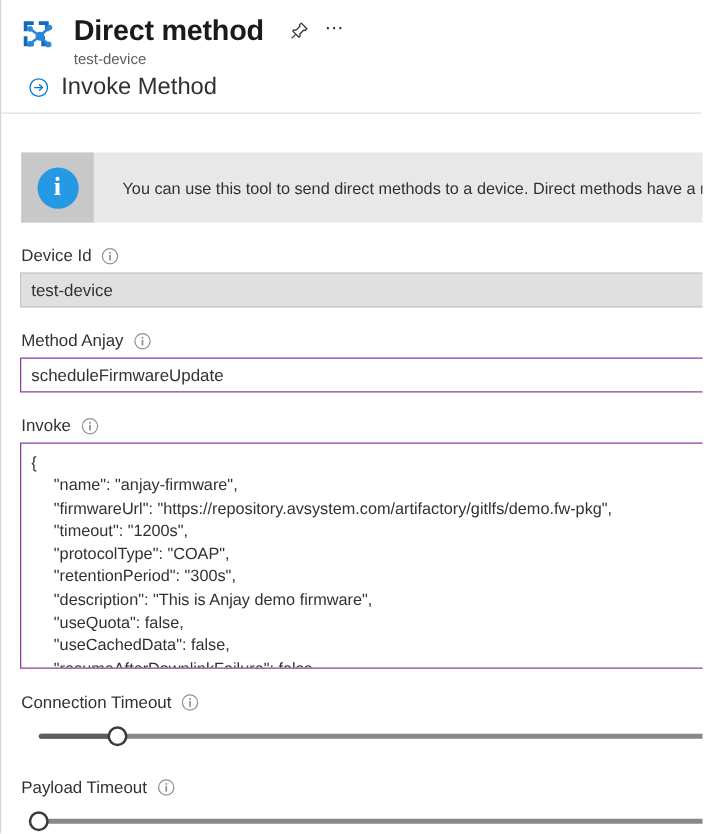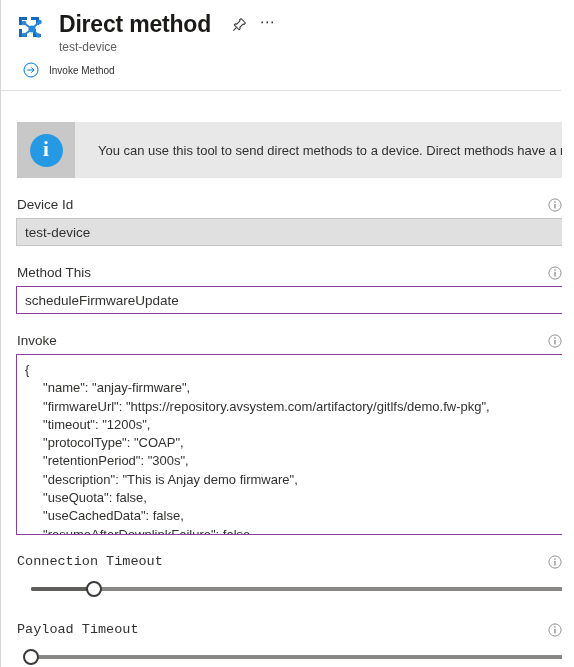--- a/index.html
+++ b/index.html
@@ -100,21 +100,21 @@
     padding: 0 6px 0 0;
     cursor: pointer;
   }
   .cmd-icon {
     width: 16px;
     height: 16px;
     flex: 0 0 16px;
     display: block;
   }
   .cmd-label {
-    font-size: 10px;
+    font-size: 19px;
     color: #323130;
     margin-left: 10px;
     white-space: nowrap;
   }
 
   
   .body {
     padding: 0 0 0 16px;
   }
 
@@ -166,21 +166,20 @@
   .field-group {
     margin-top: 19px;
     padding-right: 0;
   }
   .field-label {
     display: flex;
     align-items: center;
     font-size: 13.5px;
     color: #323130;
     margin-bottom: 6px;
-    justify-content: space-between;
   }
   .info-icon {
     width: 14px;
     height: 14px;
     margin-left: 8px;
     flex: 0 0 14px;
     cursor: pointer;
   }
   .txt-input {
     display: block;
@@ -223,21 +222,20 @@
     font-size: 13px;
     line-height: 18.3px;
     color: #323130;
     white-space: pre;
     overflow: hidden;
   }
 
   
   .slider-group {
     margin-top: 19px;
-    font-family: Liberation Mono, monospace;
   }
   .slider-track-wrap {
     position: relative;
     height: 28px;
     margin-top: 2px;
     margin-left: 14px;
     margin-right: -40px;
   }
   .slider-rail {
     position: absolute;
@@ -342,21 +340,21 @@
             <circle cx="7" cy="4.1" r="0.8" fill="#919191"></circle>
             <rect x="6.3" y="5.9" width="1.4" height="4.5" fill="#919191"></rect>
           </svg>
         </span>
       </div>
       <input class="txt-input disabled" disabled="" value="test-device" style="">
     </div>
 
     <div class="field-group">
       <div class="field-label">
-        <span>Method This</span>
+        <span>Method Anjay</span>
         <span class="info-icon">
           <svg viewBox="0 0 14 14" width="14" height="14" aria-hidden="true">
             <circle cx="7" cy="7" r="6.1" fill="none" stroke="#919191" stroke-width="1"></circle>
             <circle cx="7" cy="4.1" r="0.8" fill="#919191"></circle>
             <rect x="6.3" y="5.9" width="1.4" height="4.5" fill="#919191"></rect>
           </svg>
         </span>
       </div>
       <input class="txt-input accent" value="scheduleFirmwareUpdate" style="">
     </div>

